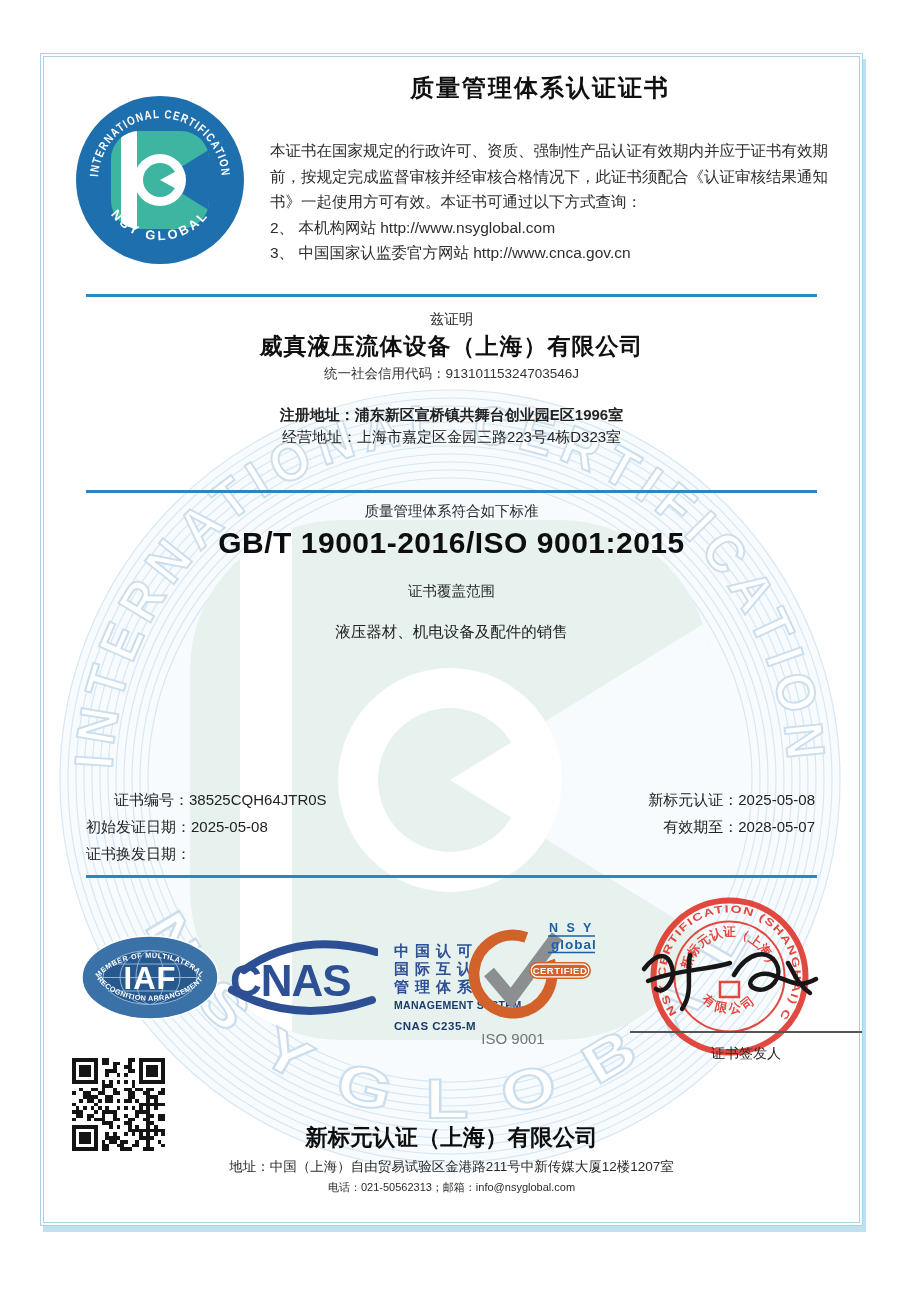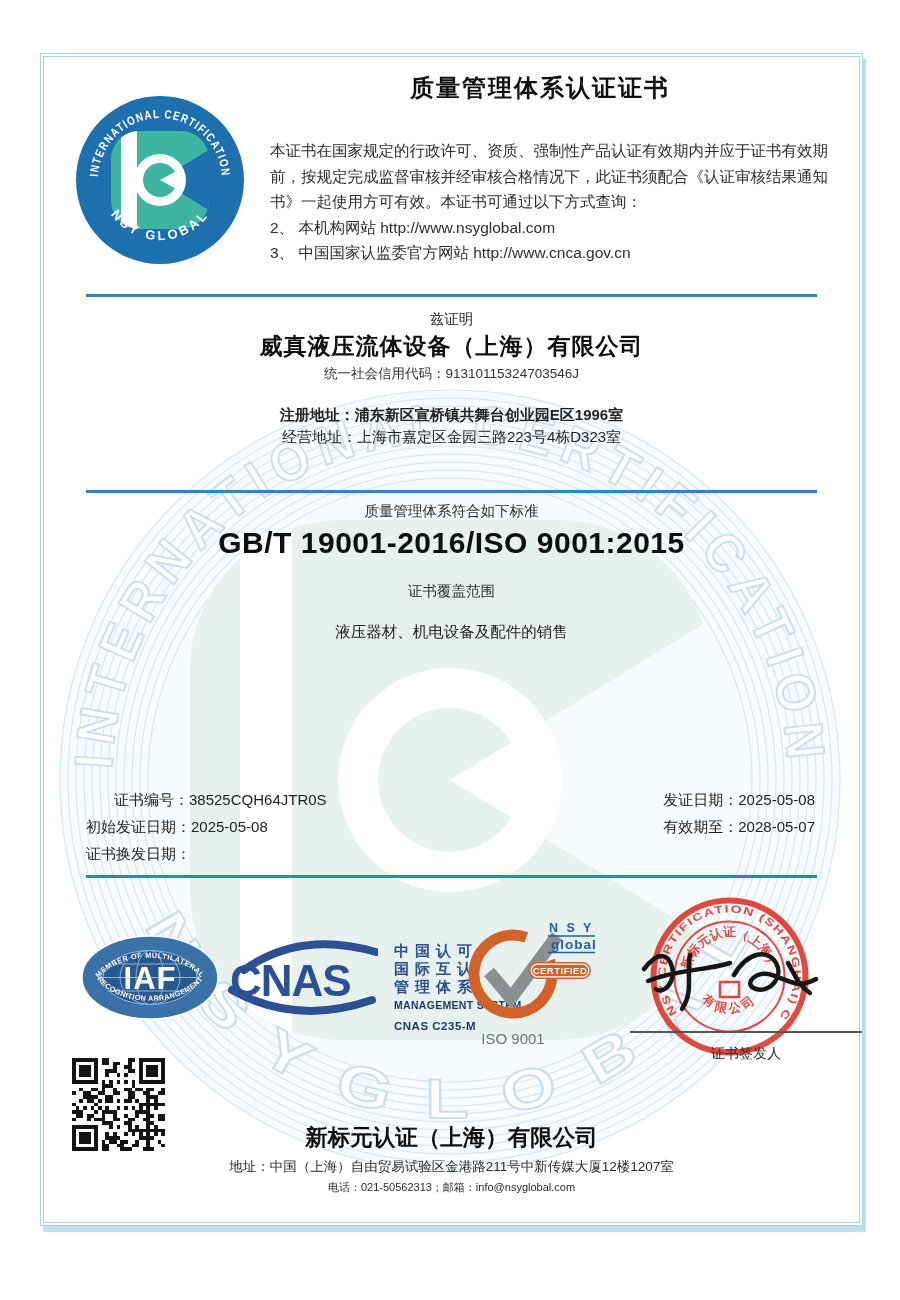--- a/index.html
+++ b/index.html
@@ -142,21 +142,21 @@
       <div class="abs hr hr2"></div>
 
       <div class="abs ctr std-lead">质量管理体系符合如下标准</div>
       <div class="abs ctr std-code">GB/T 19001-2016/ISO 9001:2015</div>
       <div class="abs ctr scope-label">证书覆盖范围</div>
       <div class="abs ctr scope">液压器材、机电设备及配件的销售</div>
 
       <div class="abs fld fl r1"><span>证书编号：</span><span>38525CQH64JTR0S</span></div>
       <div class="abs fld fl r2"><span>初始发证日期：</span><span>2025-05-08</span></div>
       <div class="abs fld fl r3"><span>证书换发日期：</span><span></span></div>
-      <div class="abs fld fr r1"><span>发证日期：</span><span>2025-05-08</span></div>
+      <div class="abs fld fr r1"><span>新标元认证：</span><span>2025-05-08</span></div>
       <div class="abs fld fr r2"><span>有效期至：</span><span>2028-05-07</span></div>
 
       <div class="abs hr hr3"></div>
 
       <svg class="abs iaf" viewBox="0 0 140 85">
         <defs>
           <path id="iaf-top-path" d="M14,52 A57,36 0 0 1 126,52"></path>
           <path id="iaf-bot-path" d="M12,34 A59,39 0 0 0 128,34"></path>
         </defs>
         <ellipse cx="70" cy="42.5" rx="68" ry="41.5" fill="#3a72a8" stroke="#ffffff" stroke-width="1.5"></ellipse>

